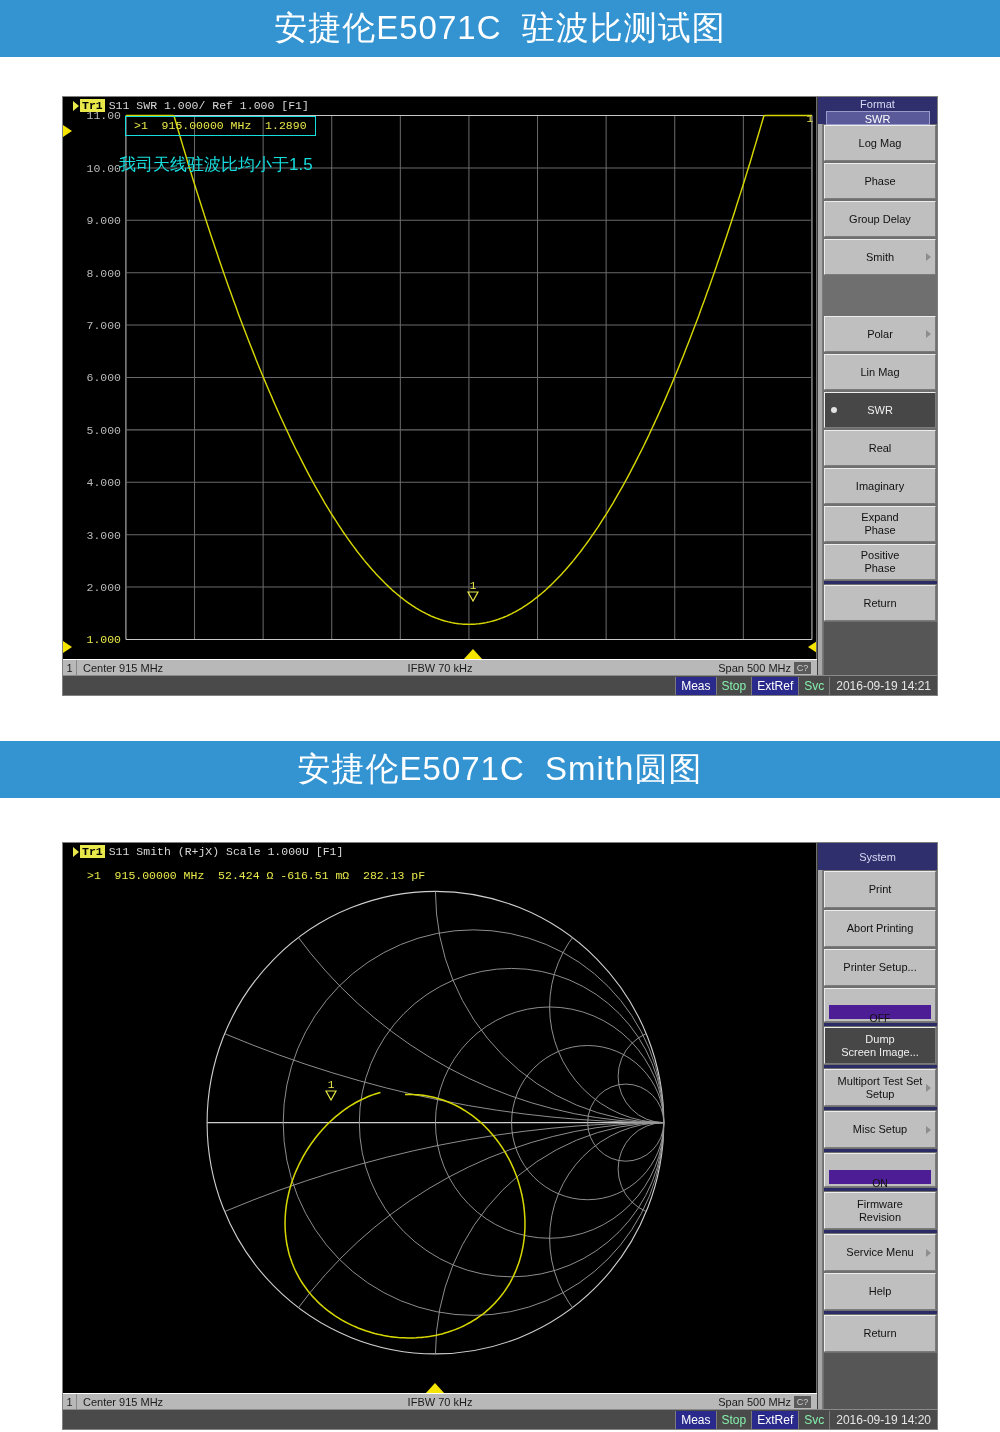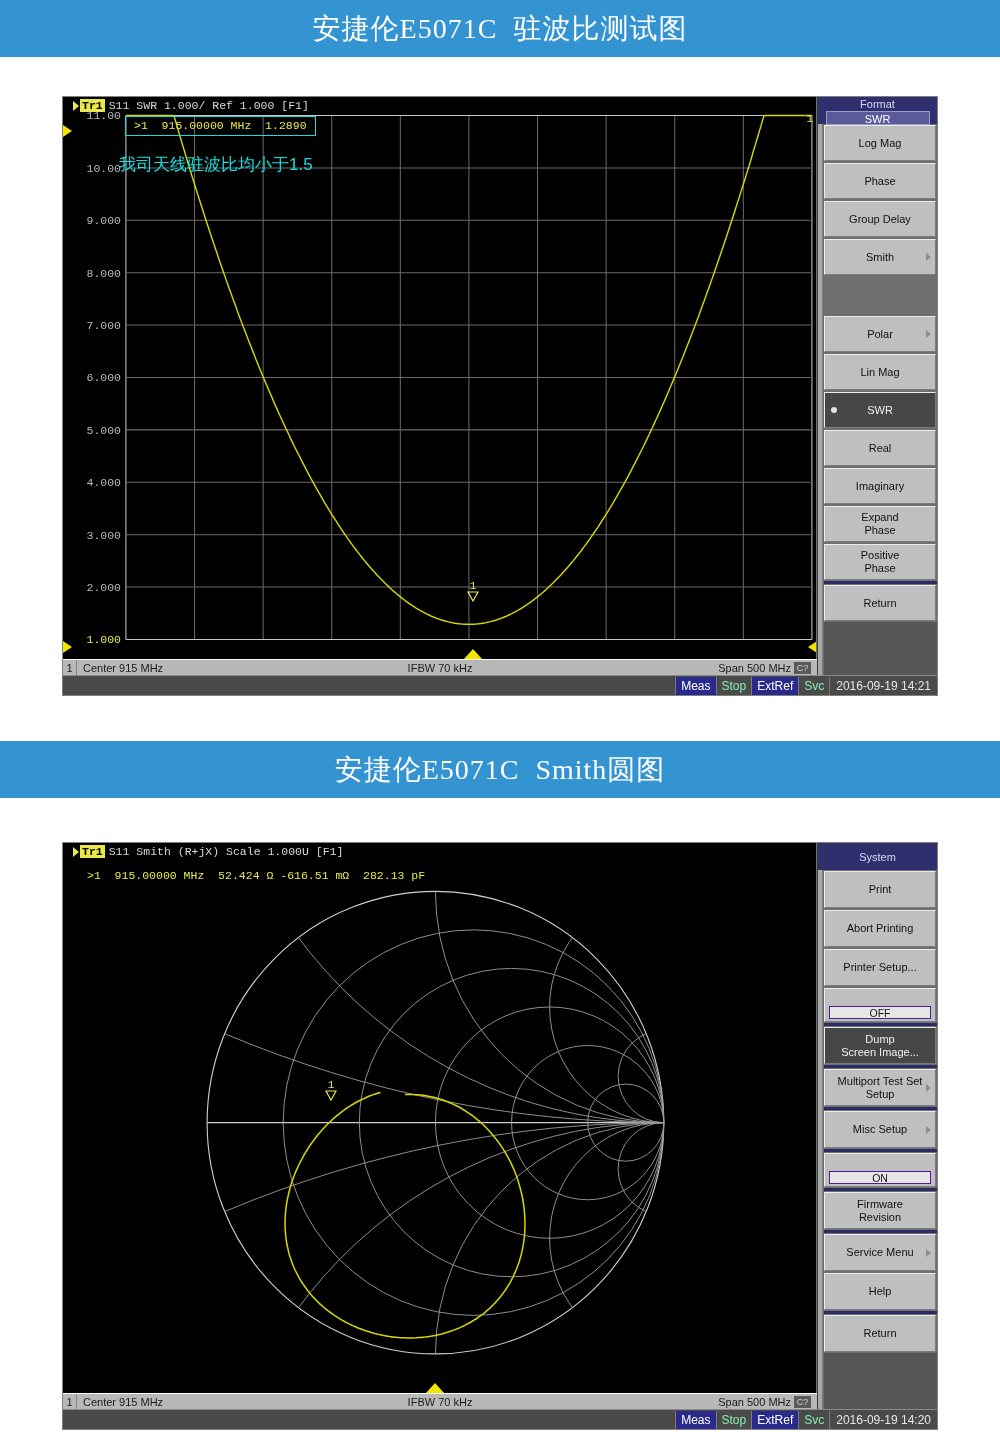--- a/index.html
+++ b/index.html
@@ -13,23 +13,23 @@
   .page { position: relative; width: 1000px; height: 1432px; background: #fff; }
 
   
   .banner {
     position: absolute; left: 0; width: 1000px; height: 57px;
     background: #3494d2;
     display: flex; align-items: center; justify-content: center;
   }
   .banner .banner-text {
     color: #ffffff;
-    font-size: 28px;
+    font-size: 33px;
     letter-spacing: 1px;
-    font-family: Liberation Serif, serif;
+    font-family: Liberation Sans, sans-serif;
     white-space: pre;
   }
   #banner-1 { top: 0; }
   #banner-2 { top: 741px; }
 
   
   .vna {
     position: absolute;
     width: 876px; height: 600px;
     background: #c0c0c0;
@@ -212,21 +212,21 @@
   .sk-btn .arrow {
     position: absolute; right: 4px; top: 50%; transform: translateY(-50%);
     width: 0; height: 0;
     border-left: 5px solid #8d8d8d;
     border-top: 4px solid transparent;
     border-bottom: 4px solid transparent;
   }
   .sk-btn .sub-val {
     position: absolute; left: 4px; right: 4px; bottom: 2px;
     height: 13px; line-height: 13px;
-    background: #e6e6e6; border: 1px solid #4c1d95;
+    background: #e6e6e6; border: 7px solid #4c1d95;
     font-size: 10.5px; color: #111;
   }
   .sk-btn.hasval { align-items: flex-start; padding-top: 18px; }
   .sk-sep { height: 3px; background: #2b2b66; margin-left: 6px; }
   .sk-fill { flex: 1 1 auto; background: #565656; margin-left: 6px; }
 </style>
 </head>
 <body>
 
 <div class="page">

